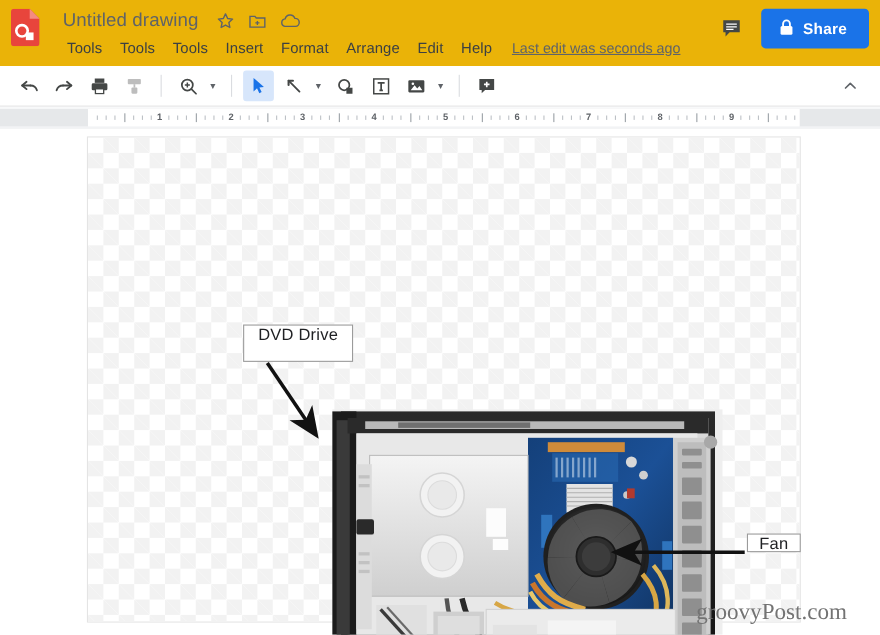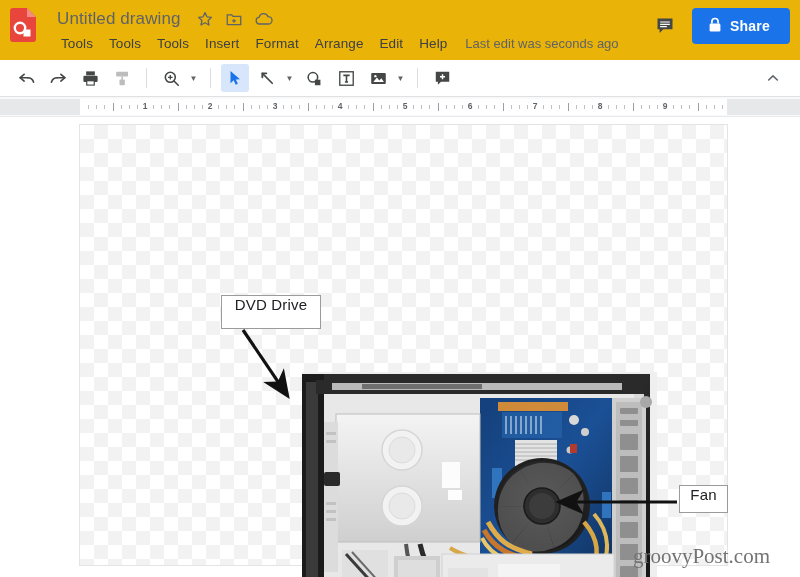--- a/index.html
+++ b/index.html
@@ -24,21 +24,21 @@
   }
   .hdr-icon { width: 18px; height: 18px; display: inline-block; color: #5f6368; }
   .hdr-icon svg { display: block; }
 
   .menu-row { position: absolute; left: 53px; top: 33px; display: flex; align-items: center; gap: 0px; }
   .menu-item {
     font-size: 13.5px; color: #3c4043; padding: 3px 8px; border-radius: 3px;
     white-space: nowrap; letter-spacing: .1px;
   }
   .last-edit {
-    font-size: 13px; color: #5f6368; margin-left: 10px; 
+    font-size: 13px; color: #5f6368; margin-left: 10px; text-decoration: underline;
     white-space: nowrap;
   }
 
   .hdr-right { position: absolute; right: 10px; top: 8px; display: flex; align-items: center; gap: 14px; }
   .comment-btn { width: 26px; height: 26px; display: flex; align-items: center; justify-content: center; border-radius: 50%; }
   .share-btn {
     display: flex; align-items: center; gap: 8px;
     background: #1a73e8; color: #fff; border: none; border-radius: 4px;
     height: 36px; padding: 0 20px 0 16px; font-size: 14px; font-weight: bold;
     font-family: "Liberation Sans", sans-serif; cursor: pointer; letter-spacing: .2px;
@@ -101,21 +101,21 @@
   }
 
   
   .lbl {
     position: absolute; background: #fff; border: 1.4px solid #9b9b9b;
     display: flex; align-items: flex-start; justify-content: center;
     font-size: 15px; color: #202124; letter-spacing: .2px;
     font-family: "Liberation Sans", sans-serif;
   }
   #lbl-dvd  { left: 141px; top: 170px; width: 100px; height: 34px; }
-  #lbl-fan  { left: 599px; top: 360px; width: 49px;  height: 28px; }
+  #lbl-fan  { left: 599px; top: 360px; width: 49px;  height: 17px; }
 
   .pcimg { position: absolute; left: 222px; top: 247px; width: 355px; height: 256px; }
   .arrows { position: absolute; left: 0; top: 0; width: 800px; height: 577px; pointer-events: none; }
 
   .watermark {
     position: absolute; right: 30px; bottom: 8px;
     font-family: "Liberation Serif", serif; font-size: 21px; color: #737373;
   }
 </style>
 </head>

